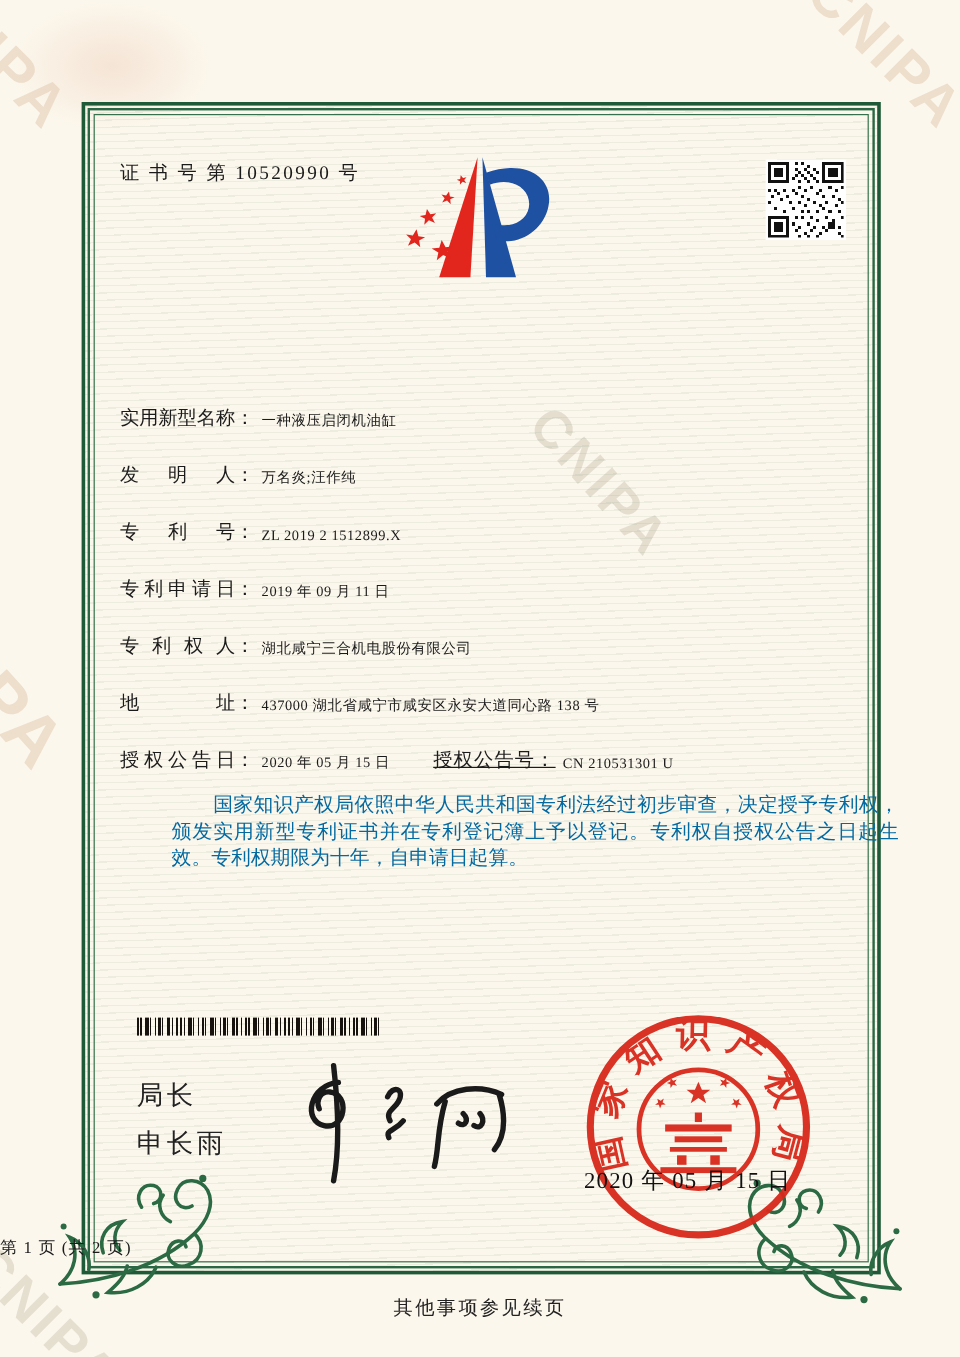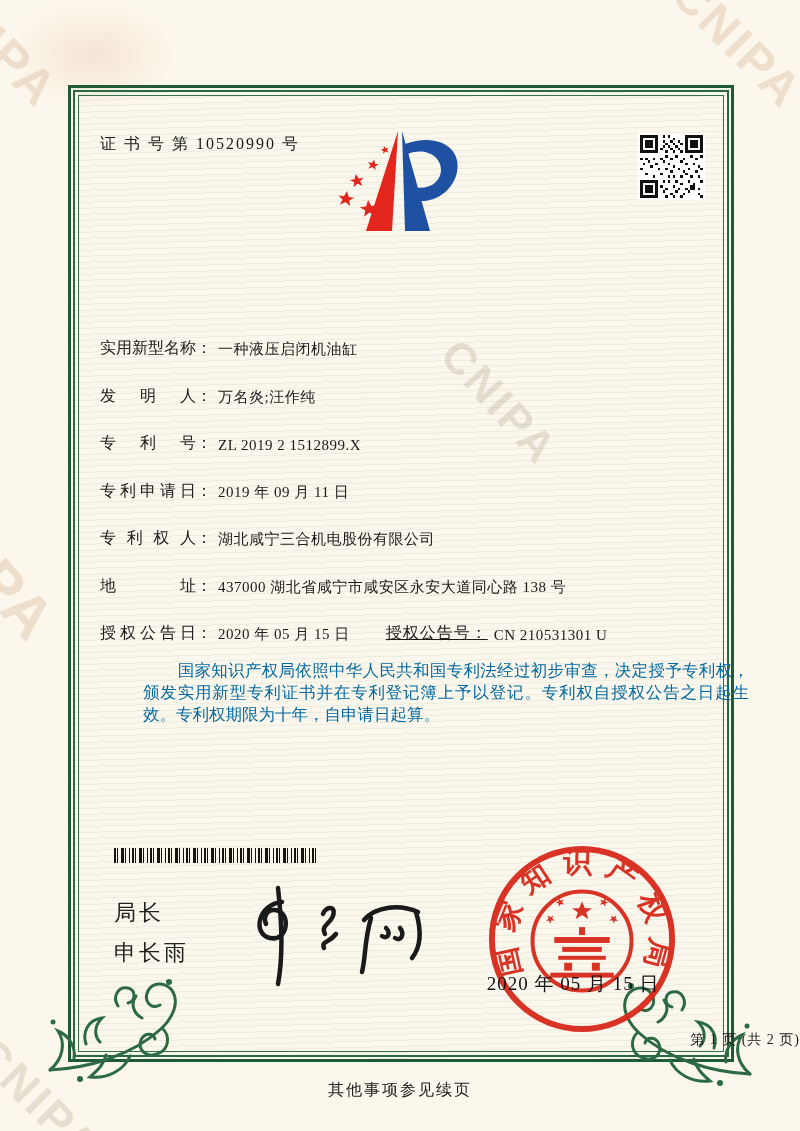--- a/index.html
+++ b/index.html
@@ -38,21 +38,21 @@
   .qr{position:absolute;left:638px;top:133px;width:63px;height:63px;background:#fff;padding:2px;}
   .logo{position:absolute;left:335px;top:128px;}
   .title{
     position:absolute;left:0;top:240px;width:100%;text-align:center;
     font-size:39px;font-weight:700;letter-spacing:9px;color:#111;
   }
   
   .row{position:absolute;left:100px;display:flex;align-items:flex-end;font-size:16px;white-space:nowrap;}
   .row .lbl{display:inline-block;width:96px;text-align:justify;text-align-last:justify;white-space:pre;}
   .row .colon{display:inline-block;width:16px;}
-  .row .val{margin-left:6px;font-size:15px;letter-spacing:.5px;}
+  .row .val{margin-left:6px;font-size:12px;letter-spacing:.5px;}
   .r1{top:338px}.r2{top:386px}.r3{top:433px}.r4{top:481px}.r5{top:528px}.r6{top:576px}.r7{top:623px}
   .lbl2{margin-left:36px;letter-spacing:1px;text-decoration:underline;}
   
   .body-text{position:absolute;left:98px;top:660px;width:606px;font-size:16.5px;line-height:22px;text-align:justify;color:#0369a1;margin-left:45px;}
   .body-text p{margin:0;text-indent:2.1em;}
   
   .barcode{
     position:absolute;left:114px;top:848px;width:205px;height:15px;
     background:repeating-linear-gradient(90deg,
       #17120e 0 2px, transparent 2px 3px,
@@ -63,21 +63,21 @@
   }
   
   .signer{position:absolute;left:114px;font-family:"Liberation Sans","DejaVu Sans",sans-serif;
     font-size:22px;letter-spacing:3px;color:#222;}
   .signer.role{top:898px}.signer.name{top:938px}
   .signature{position:absolute;left:228px;top:882px;}
   .seal{position:absolute;left:483px;top:840px;opacity:.95;}
   .seal-date{position:absolute;left:478px;top:971px;width:190px;text-align:center;
     font-size:19px;letter-spacing:1px;color:#111;white-space:pre;}
   
-  .page-num{position:absolute;left:0;top:1031px;width:100%;text-align:right;font-size:14px;letter-spacing:1px;white-space:pre;}
+  .page-num{position:absolute;left:0;top:1031px;width:100%;text-align:left;font-size:14px;letter-spacing:1px;white-space:pre;}
   .cont-note{position:absolute;left:0;top:1080px;width:100%;text-align:center;font-size:16px;letter-spacing:2px;color:#222;}
 </style>
 </head>
 <body>
 
 <div id="page">
 
   <div class="pink-blob"></div>
   <div class="wm wm1">CNIPA</div>
   <div class="wm wm2">CNIPA</div>

